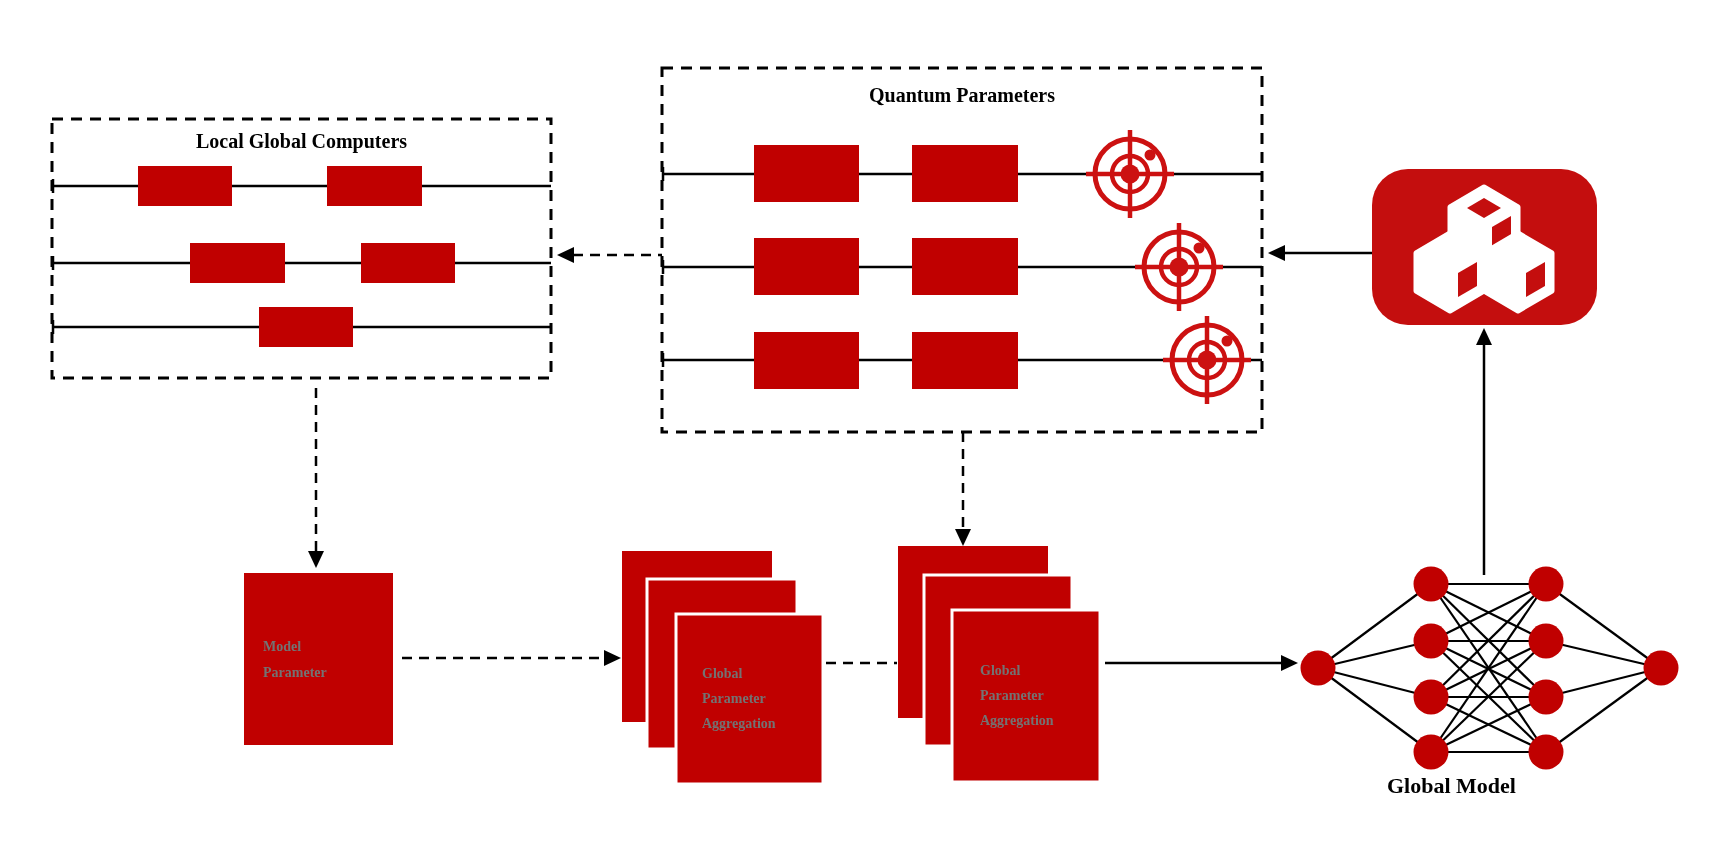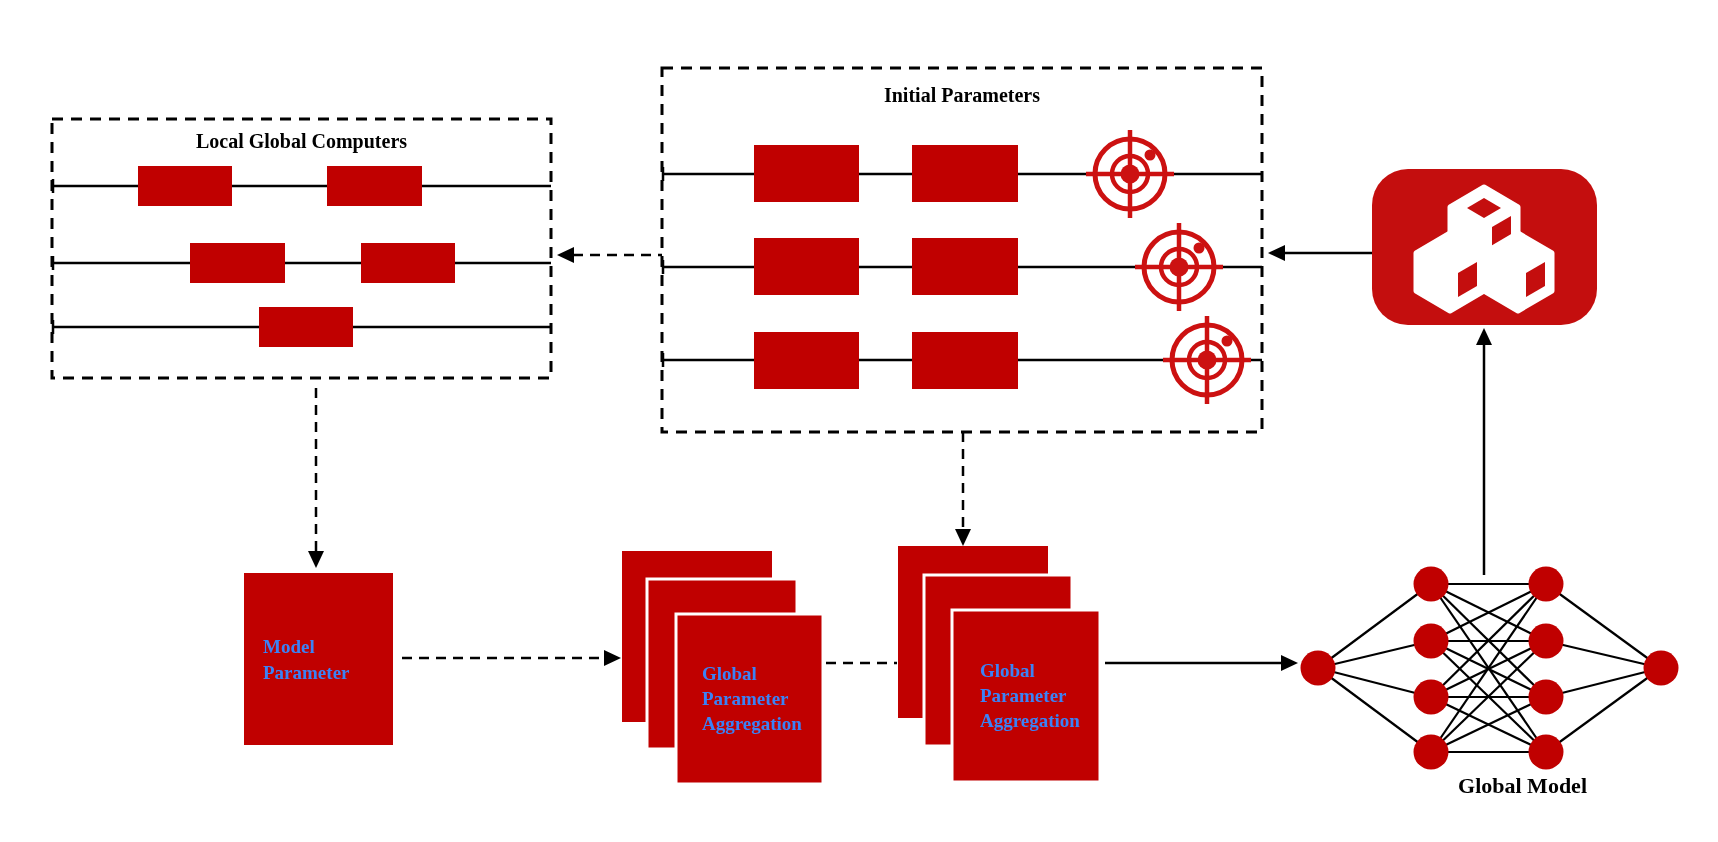--- a/index.html
+++ b/index.html
@@ -15,21 +15,21 @@
     position:absolute;
     font-weight:bold;
     color:#000;
     white-space:pre-line;
     line-height:25px;
   }
   .box-title{
     text-align:center;
     font-size:20px;
   }
-  .white-label{color:#3b82f6;font-size:19px;}
+  .white-label{color:#737373;font-size:14px;}
 </style>
 </head>
 <body>
 
 <div class="canvas">
 
   <svg width="1718" height="842" viewBox="0 0 1718 842">
 
     <g>
       <rect x="52" y="119" width="499" height="259" fill="none" stroke="#000" stroke-width="3" stroke-dasharray="11 8"></rect>
@@ -208,28 +208,28 @@
         <circle cx="1546" cy="641" r="17.5"></circle>
         <circle cx="1546" cy="697" r="17.5"></circle>
         <circle cx="1546" cy="752" r="17.5"></circle>
         <circle cx="1661" cy="668" r="17.5"></circle>
       </g>
     </g>
   </svg>
 
   <div class="label box-title" style="left:52px;top:129px;width:499px;">Local Global Computers</div>
 
-  <div class="label box-title" style="left:662px;top:83px;width:600px;">Initial Parameters</div>
+  <div class="label box-title" style="left:662px;top:83px;width:600px;">Quantum Parameters</div>
 
   <div class="label white-label" style="left:263px;top:634px;line-height:26px;">Model
 Parameter</div>
 
   <div class="label white-label" style="left:702px;top:661px;">Global
 Parameter
 Aggregation</div>
 
   <div class="label white-label" style="left:980px;top:658px;">Global
 Parameter
 Aggregation</div>
 
-  <div class="label" style="left:1387px;top:773px;width:200px;text-align:right;font-size:22px;">Global Model</div>
+  <div class="label" style="left:1387px;top:773px;width:200px;text-align:left;font-size:22px;">Global Model</div>
 
 </div>
 
 </body></html>

